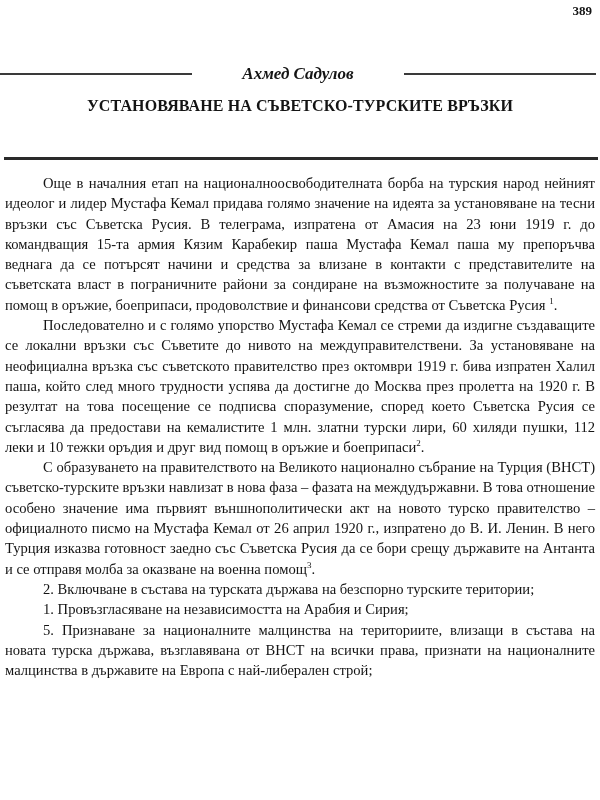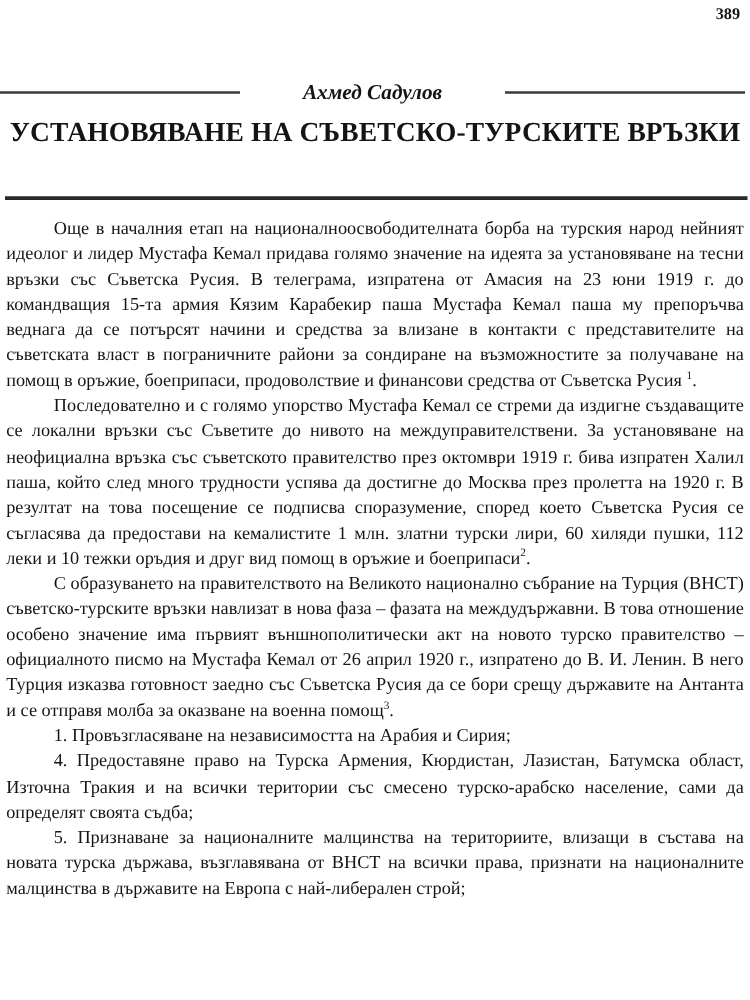--- a/index.html
+++ b/index.html
@@ -3,21 +3,21 @@
 <meta charset="utf-8">
 <style>
   html, body { margin: 0; padding: 0; background: #ffffff; }
   body { width: 600px; height: 800px; overflow: hidden; position: relative; color: #141414; font-family: "Liberation Serif", "DejaVu Serif", serif; }
   .page-number { position: absolute; top: 3px; right: 8px; font-size: 13px; font-weight: bold; }
   .author-row { position: absolute; top: 62px; left: 0; width: 600px; height: 24px; display: flex; align-items: center; gap: 36px; }
   .rule { height: 2px; background: #3a3a3a; flex: 1; }
   .rule.left { margin-right: 14px; }
   .rule.right { margin-left: 14px; margin-right: 4px; }
   .author { font-style: italic; font-weight: bold; font-size: 17px; white-space: nowrap; }
-  .title { position: absolute; top: 94px; left: 0; width: 600px; text-align: center; font-weight: bold; font-size: 22px; line-height: 23px; letter-spacing: 0.1px; }
+  .title { position: absolute; top: 94px; left: 0; width: 600px; text-align: center; font-weight: bold; font-size: 16px; line-height: 23px; letter-spacing: 0.1px; }
   .bottom-rule { position: absolute; top: 157px; left: 4px; width: 594px; height: 3px; background: #2a2a2a; }
   .body-text { position: absolute; top: 173px; left: 5px; width: 590px; font-size: 14.6px; line-height: 20.3px; text-align: justify; }
   .body-text p { margin: 0; text-indent: 38px; text-align: justify; }
   .body-text p.li { text-indent: 38px; }
   sup { font-size: 9px; line-height: 0; vertical-align: super; }
 </style>
 </head>
 <body>
 
 <div class="page-number">389</div>
@@ -31,16 +31,16 @@
 <div class="title">
   <div>УСТАНОВЯВАНЕ НА СЪВЕТСКО-ТУРСКИТЕ ВРЪЗКИ</div>
 </div>
 
 <div class="bottom-rule"></div>
 
 <div class="body-text">
   <p><span>Още в началния етап на националноосвободителната борба на турския народ нейният идеолог и лидер Мустафа Кемал придава голямо значение на идеята за установяване на тесни връзки със Съветска Русия. В телеграма, изпратена от Амасия на 23 юни 1919 г. до командващия 15-та армия Кязим Карабекир паша Мустафа Кемал паша му препоръчва веднага да се потърсят начини и средства за влизане в контакти с представителите на съветската власт в пограничните райони за сондиране на възможностите за получаване на помощ в оръжие, боеприпаси, продоволствие и финансови средства от Съветска Русия </span><sup>1</sup><span>.</span></p>
   <p><span>Последователно и с голямо упорство Мустафа Кемал се стреми да издигне създаващите се локални връзки със Съветите до нивото на междуправителствени. За установяване на неофициална връзка със съветското правителство през октомври 1919 г. бива изпратен Халил паша, който след много трудности успява да достигне до Москва през пролетта на 1920 г. В резултат на това посещение се подписва споразумение, според което Съветска Русия се съгласява да предостави на кемалистите 1 млн. златни турски лири, 60 хиляди пушки, 112 леки и 10 тежки оръдия и друг вид помощ в оръжие и боеприпаси</span><sup>2</sup><span>.</span></p>
   <p><span>С образуването на правителството на Великото национално събрание на Турция (ВНСТ) съветско-турските връзки навлизат в нова фаза – фазата на междудържавни. В това отношение особено значение има първият външнополитически акт на новото турско правителство – официалното писмо на Мустафа Кемал от 26 април 1920 г., изпратено до В. И. Ленин. В него Турция изказва готовност заедно със Съветска Русия да се бори срещу държавите на Антанта и се отправя молба за оказване на военна помощ</span><sup>3</sup><span>.</span></p>
+  <p class="li">2. Включване в състава на турската държава на безспорно турските територии;</p>
   <p class="li">1. Провъзгласяване на независимостта на Арабия и Сирия;</p>
-  <p class="li">4. Предоставяне право на Турска Армения, Кюрдистан, Лазистан, Батумска област, Източна Тракия и на всички територии със смесено турско-арабско население, сами да определят своята съдба;</p>
   <p class="li">5. Признаване за националните малцинства на териториите, влизащи в състава на новата турска държава, възглавявана от ВНСТ на всички права, признати на националните малцинства в държавите на Европа с най-либерален строй;</p>
 </div>
 
 </body></html>

